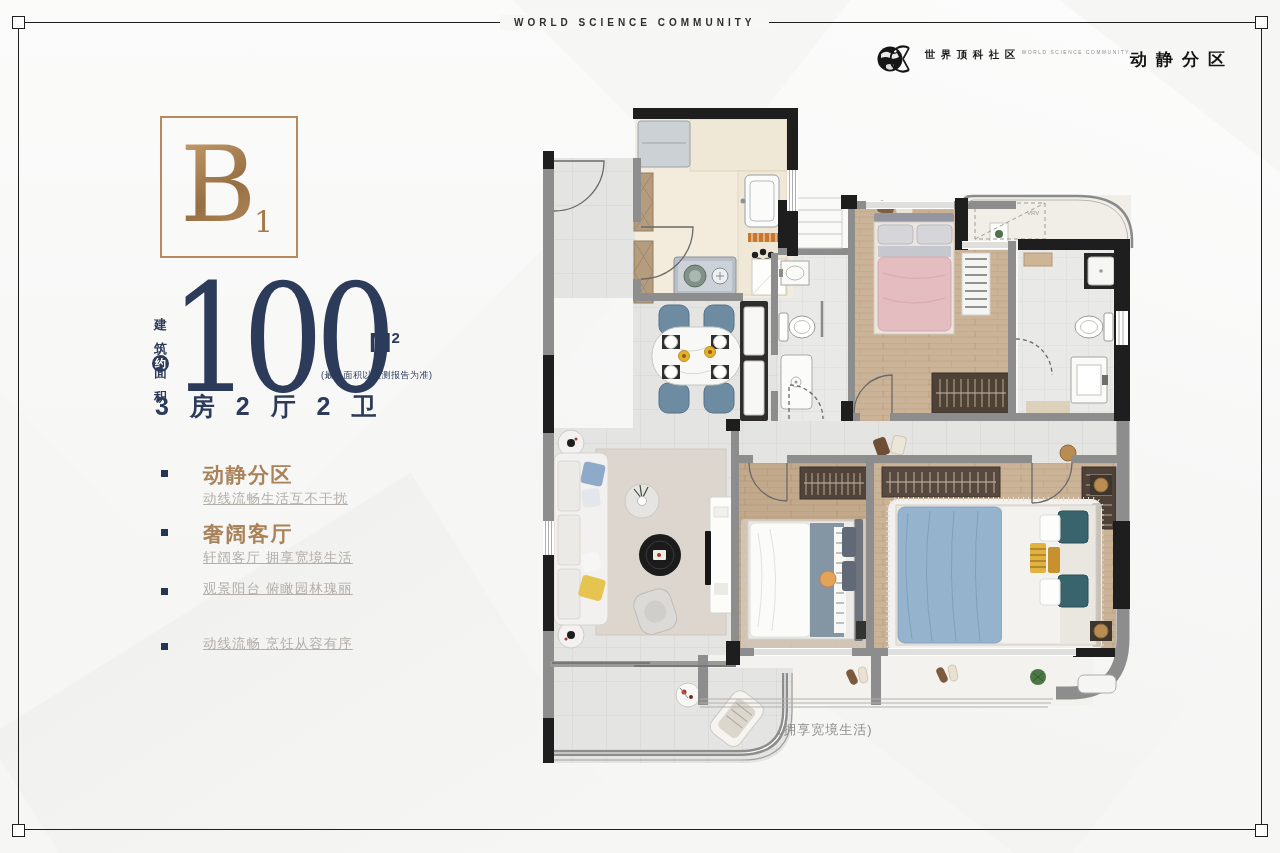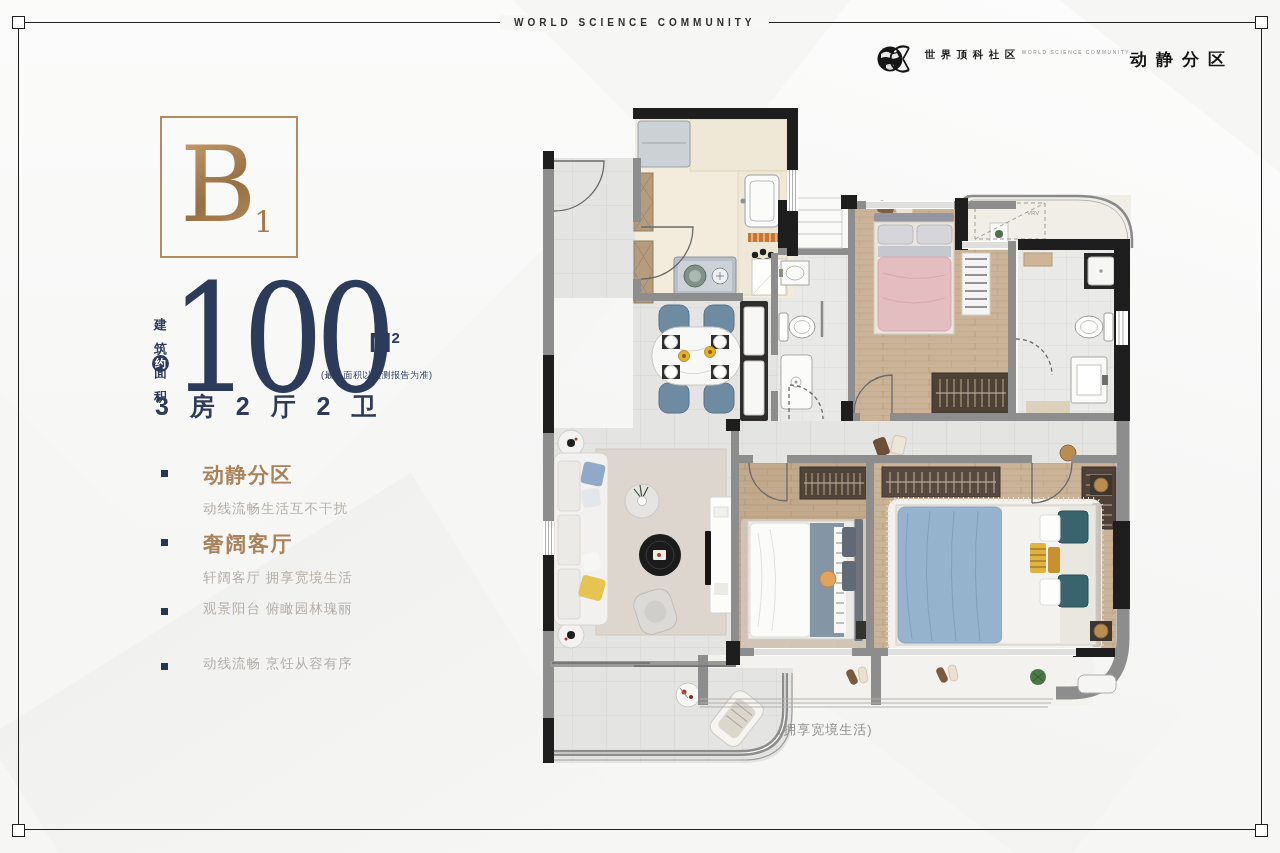--- a/index.html
+++ b/index.html
@@ -56,22 +56,22 @@
          letter-spacing:.5px;}
   .rooms{position:absolute;left:155px;top:390px;color:#2c3b5a;font-size:25px;
          font-weight:bold;letter-spacing:7px;}
 
   .features{position:absolute;left:159px;top:462px;}
   .feature{position:relative;padding-left:44px;margin-bottom:13px;min-height:42px;}
   .feature-bullet{position:absolute;left:2px;top:8px;width:7px;height:7px;
          background:#253654;}
   .feature-title{font-size:21px;font-weight:bold;color:#a9825a;letter-spacing:1.5px;
          line-height:26px;}
-  .feature-desc{font-size:13.5px;color:#b4afa8;letter-spacing:1px;margin-top:12px;
-         line-height:18px;}
+  .feature-desc{font-size:13.5px;color:#b4afa8;letter-spacing:1px;margin-top:2px;
+         line-height:18px;text-decoration:underline;}
 
   .plan{position:absolute;left:538px;top:103px;width:600px;height:672px;}
   .plan svg{display:block;}
   .plan-caption{position:absolute;left:240px;top:618px;font-size:13px;color:#8f8f8f;
          letter-spacing:1px;}
 </style>
 </head>
 <body>
 
 <div class="wm wm1"></div>

